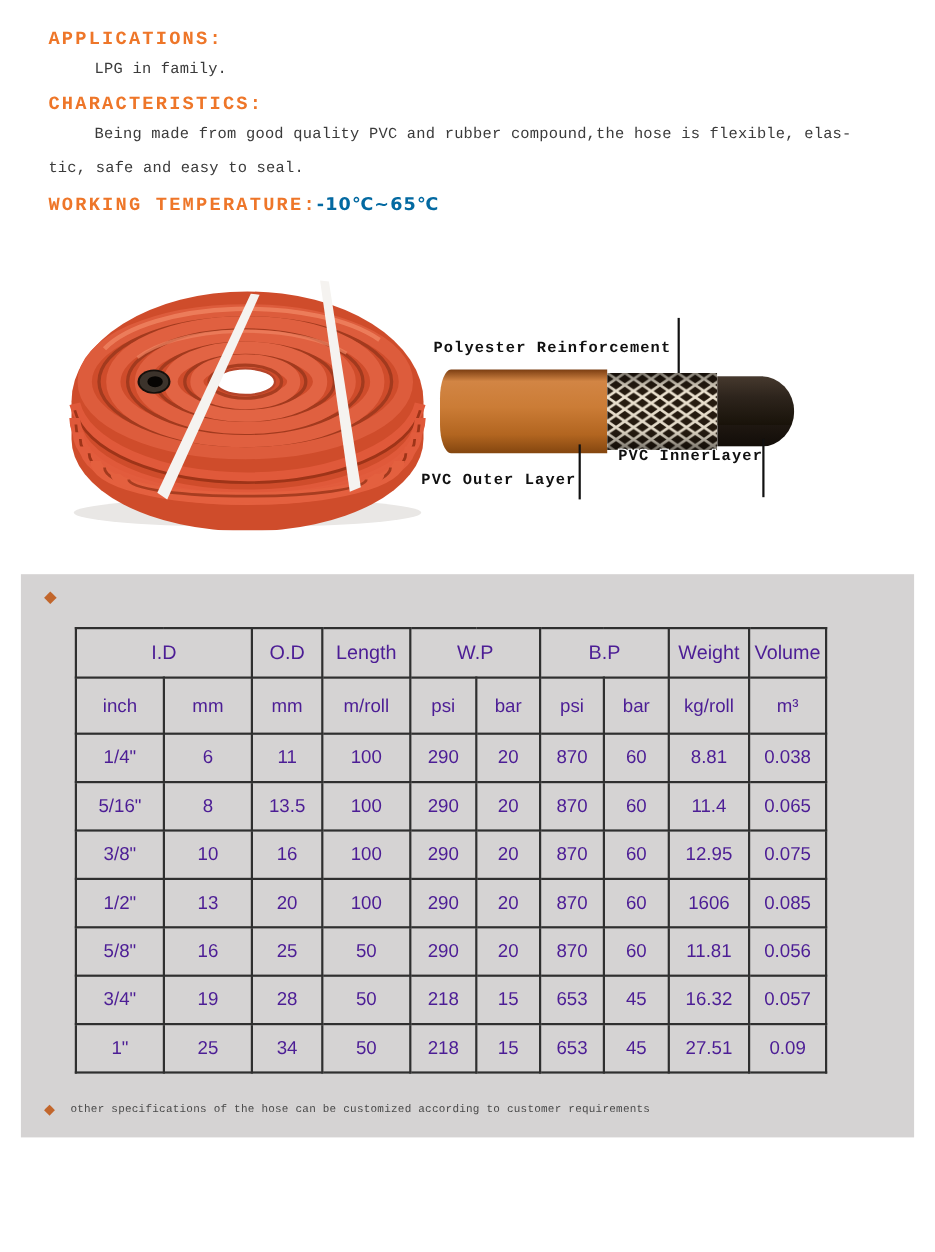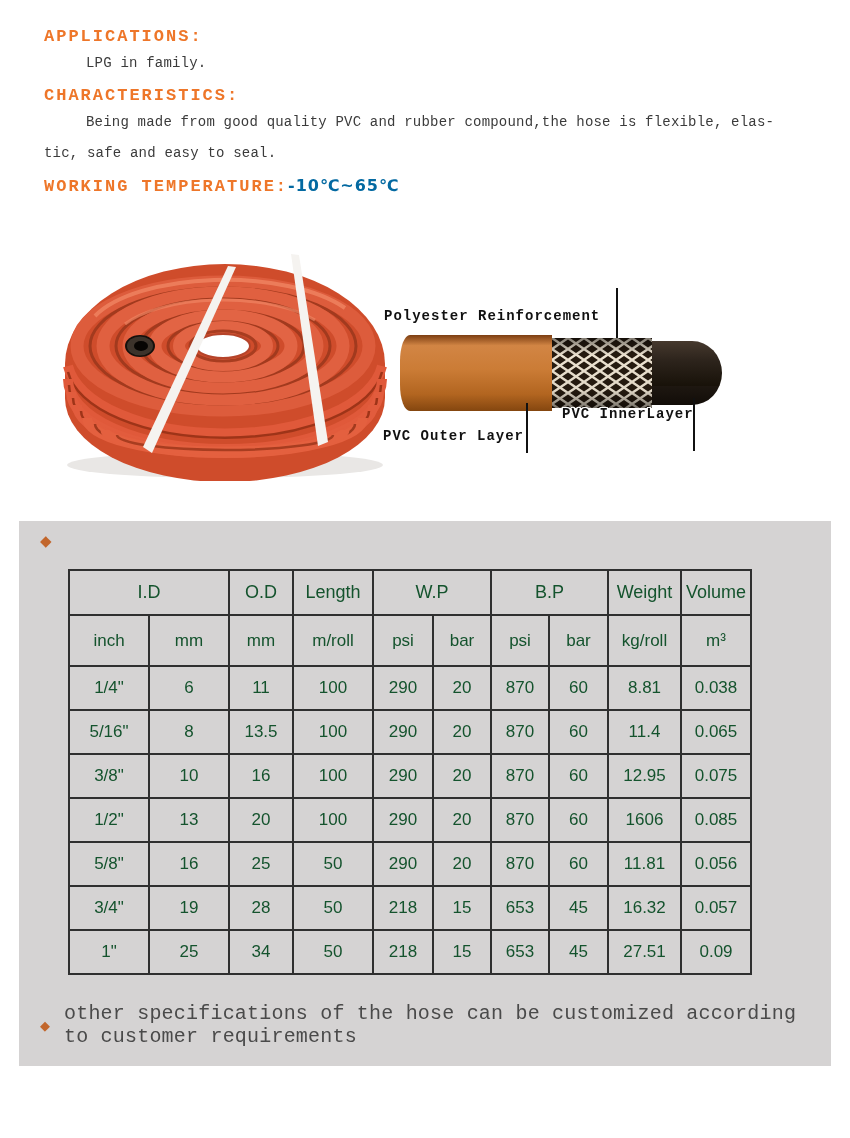--- a/index.html
+++ b/index.html
@@ -21,21 +21,21 @@
                 font-family: "DejaVu Sans", sans-serif; }
 
   
   .images-area { position: relative; height: 280px; margin-top: 30px; }
   .coil-wrap { position: absolute; left: 55px; top: 18px; }
 
   .cutaway-label { position: absolute; font-size: 14px; letter-spacing: 1px; color: #111;
                    font-family: "Liberation Mono", "DejaVu Sans Mono", monospace;
                    font-weight: bold;
                    text-shadow: -1px -1px 0 #fff, 1px -1px 0 #fff, -1px 1px 0 #fff, 1px 1px 0 #fff; }
-  .lbl-reinforcement { left: 384px; top: 80px; text-align: center; }
+  .lbl-reinforcement { left: 394px; top: 80px; text-align: center; }
   .lbl-outer { left: 383px; top: 200px; }
   .lbl-inner { left: 562px; top: 178px; }
   .ann-line { position: absolute; width: 2px; background: #111; }
   .ann-1 { left: 616px; top: 60px;  height: 62px; }
   .ann-2 { left: 526px; top: 175px; height: 50px; }
   .ann-3 { left: 693px; top: 170px; height: 53px; }
 
   .hose-bar { position: absolute; left: 400px; top: 107px; width: 322px; height: 76px; display: flex; }
   .hose-outer { width: 152px; height: 76px;
     background: linear-gradient(to bottom, #7c3e12 0%, #d28544 14%, #cb7c36 45%, #b26520 78%, #84460f 100%);
@@ -49,30 +49,30 @@
   
   .panel { margin: 13px 19px 0 19px; width: 812px; background: #d5d3d3; padding: 13px 0 18px 0; }
   .panel-title-row { padding-left: 21px; display: flex; align-items: center; }
   .diamond { color: #c2662c; font-size: 15px; line-height: 1;
              font-family: "DejaVu Sans", sans-serif; }
   .panel-title { margin-left: 13px; font-family: "Liberation Serif", "DejaVu Serif", serif;
                  font-size: 19px; color: #1f1f1f; letter-spacing: 0.5px; white-space: pre; }
 
   table.spec { border-collapse: collapse; margin: 20px 0 0 49px;
                font-family: "Liberation Sans", "DejaVu Sans", sans-serif;
-               font-size: 17px; color: #14532d; table-layout: fixed; }
+               font-size: 17px; color: #4c1d95; table-layout: fixed; }
   table.spec th, table.spec td { border: 2px solid #2f2f2f; text-align: center;
                font-weight: normal; padding: 0; background: transparent; }
   table.spec tr.h1 th { height: 45px; font-size: 18px; }
   table.spec tr.h2 th { height: 51px; }
   table.spec tbody td { height: 44px; }
 
   .footnote-row { margin: 27px 0 0 21px; display: flex; align-items: center; }
   .footnote-row .diamond { font-size: 13px; }
-  .footnote-text { margin-left: 14px; font-size: 20px; color: #4a4a4a; letter-spacing: 0.2px;
+  .footnote-text { margin-left: 14px; font-size: 10px; color: #4a4a4a; letter-spacing: 0.2px;
                    font-family: "Liberation Mono", "DejaVu Sans Mono", monospace; }
 </style>
 </head>
 <body>
 
 <div class="top-text">
   <div class="orange-heading">APPLICATIONS:</div>
   <div class="para">
     <div class="line">LPG in family.</div>
   </div>

